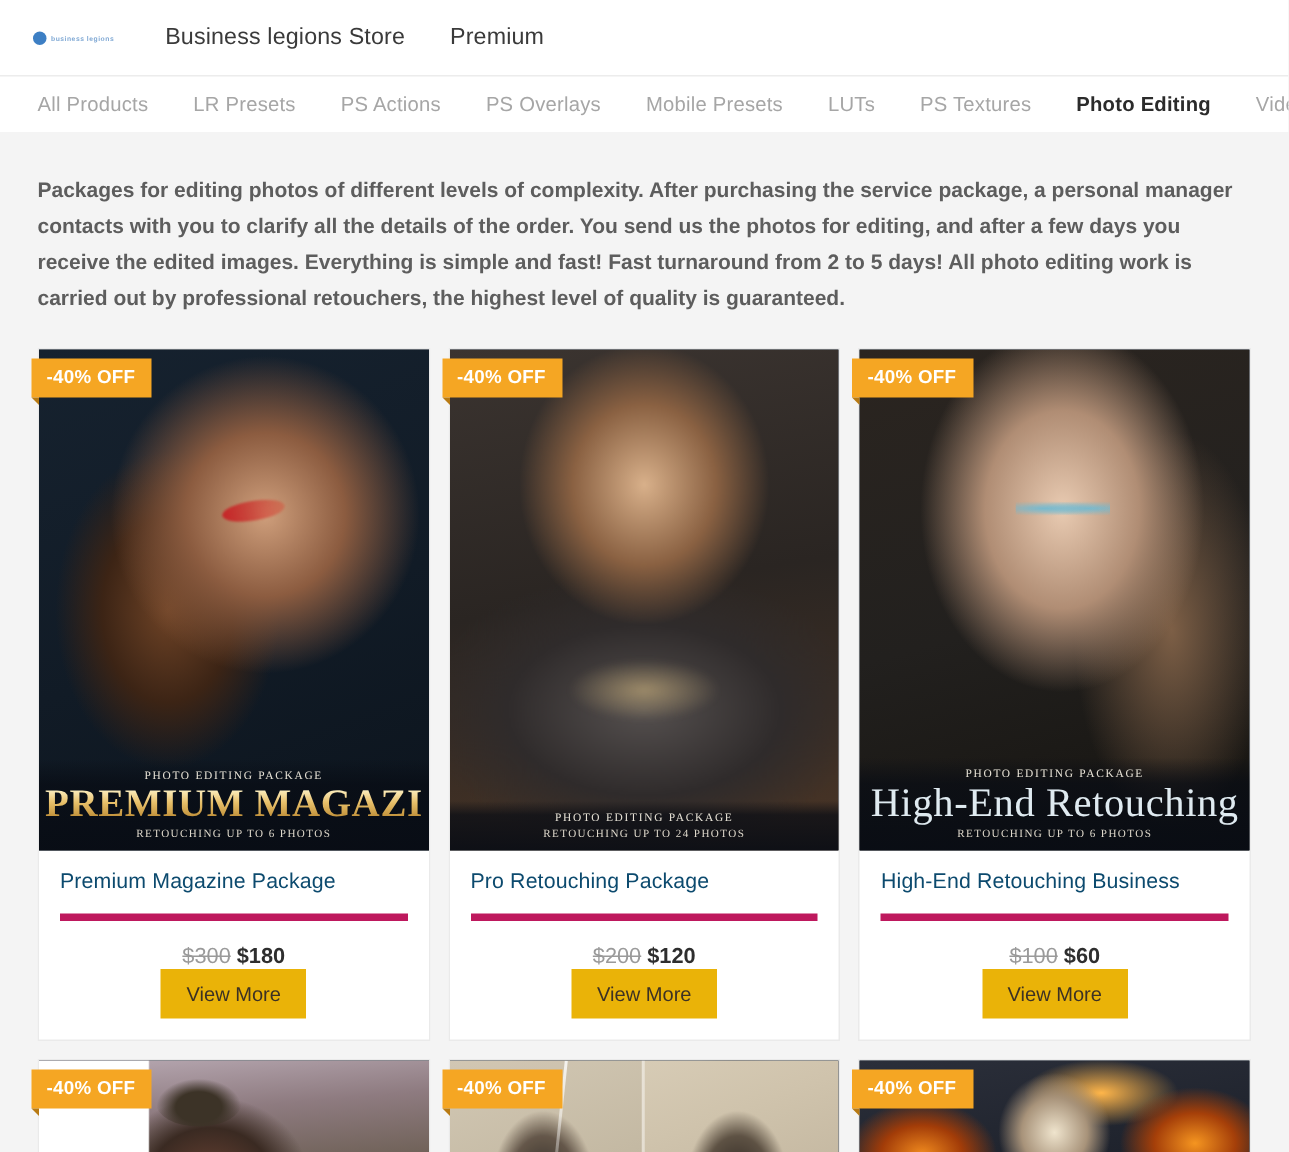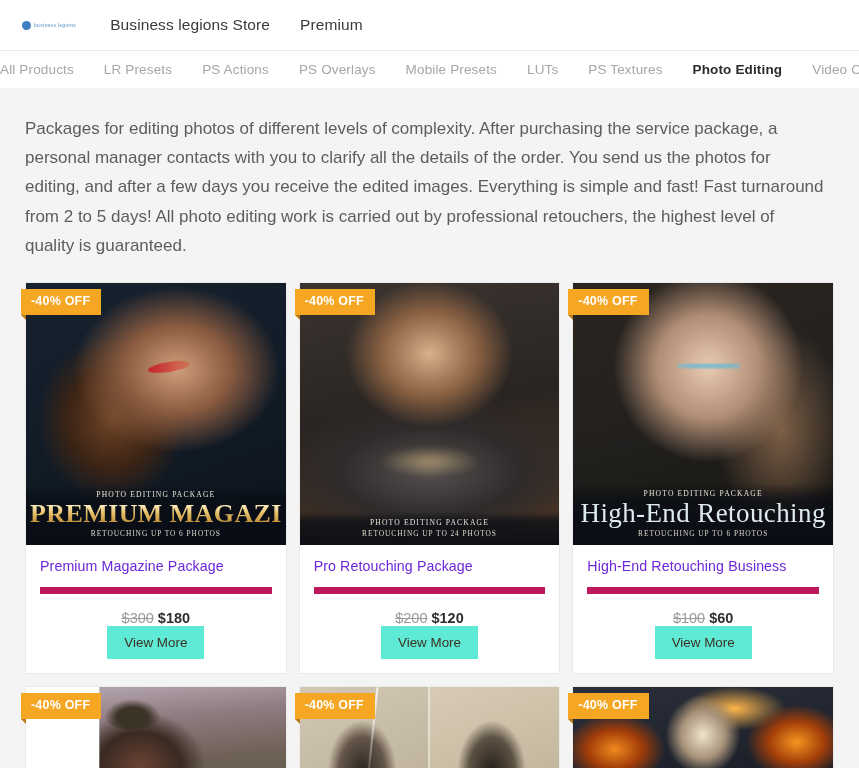--- a/index.html
+++ b/index.html
@@ -55,20 +55,21 @@
     letter-spacing: .1px;
   }
 
   
   .catnav {
     background: #ffffff;
     height: 38px;
     border-top: 1px solid #ececec;
     display: flex;
     align-items: center;
+    padding-left: 25px;
     gap: 30px;
   }
   .catnav a {
     font-size: 13.5px;
     color: #a6a6a6;
     text-decoration: none;
     white-space: nowrap;
     letter-spacing: .15px;
   }
   .catnav a.active {
@@ -81,25 +82,26 @@
     padding: 26px 25px 0 25px;
   }
   .page-title {
     font-size: 26.5px;
     font-weight: 400;
     color: #4a4a4a;
     letter-spacing: .1px;
     margin-bottom: 26px;
   }
   .page-desc {
-    font-size: 17px;
+    font-size: 14px;
     line-height: 1.72;
     color: #5d5d5d;
     max-width: 800px;
     margin-bottom: 22px;
+    font-weight: bold;
   }
 
   
   .grid {
     display: grid;
     grid-template-columns: repeat(3, 1fr);
     gap: 12px;
   }
   .card {
     background: #ffffff;
@@ -128,21 +130,21 @@
     left: 0; bottom: -5px;
     border-width: 0 5px 5px 0;
     border-style: solid;
     border-color: transparent #b87a13 transparent transparent;
   }
 
   
   .thumb {
     position: relative;
     width: 100%;
-    height: 262px;
+    height: 334px;
     overflow: hidden;
     background: #0e1824;
   }
   .thumb-short { height: 120px; }
 
   .thumb .scene { position: absolute; inset: 0; }
 
   
   .cap {
     position: absolute;
@@ -177,42 +179,42 @@
     font-size: 7.4px;
     letter-spacing: .95px;
     color: #ded8cb;
     margin-top: 2px;
   }
 
   
   .card-body { padding: 13px 14px 14px; }
   .prod-name {
     font-size: 14.2px;
-    color: #6d28d9;
+    color: #0c4a6e;
     padding-bottom: 13px;
-    border-bottom: 7px solid #be185d;
+    border-bottom: 5px solid #be185d;
     letter-spacing: .1px;
     white-space: nowrap;
   }
   .price-row {
     display: flex;
     align-items: center;
     justify-content: space-between;
     margin-top: 16px;
     flex-direction: column;
   }
   .prices { font-size: 14.5px; white-space: nowrap; }
   .price-old {
     color: #9a9a9a;
     text-decoration: line-through;
     margin-right: 4px;
   }
   .price-new { color: #2e2e2e; font-weight: 700; }
   .btn-view {
-    background: #5eead4;
+    background: #eab308;
     color: #3c3124;
     border: none;
     font-family: "Liberation Sans", sans-serif;
     font-size: 13.4px;
     padding: 9px 17px;
     cursor: pointer;
     white-space: nowrap;
   }
 
   

